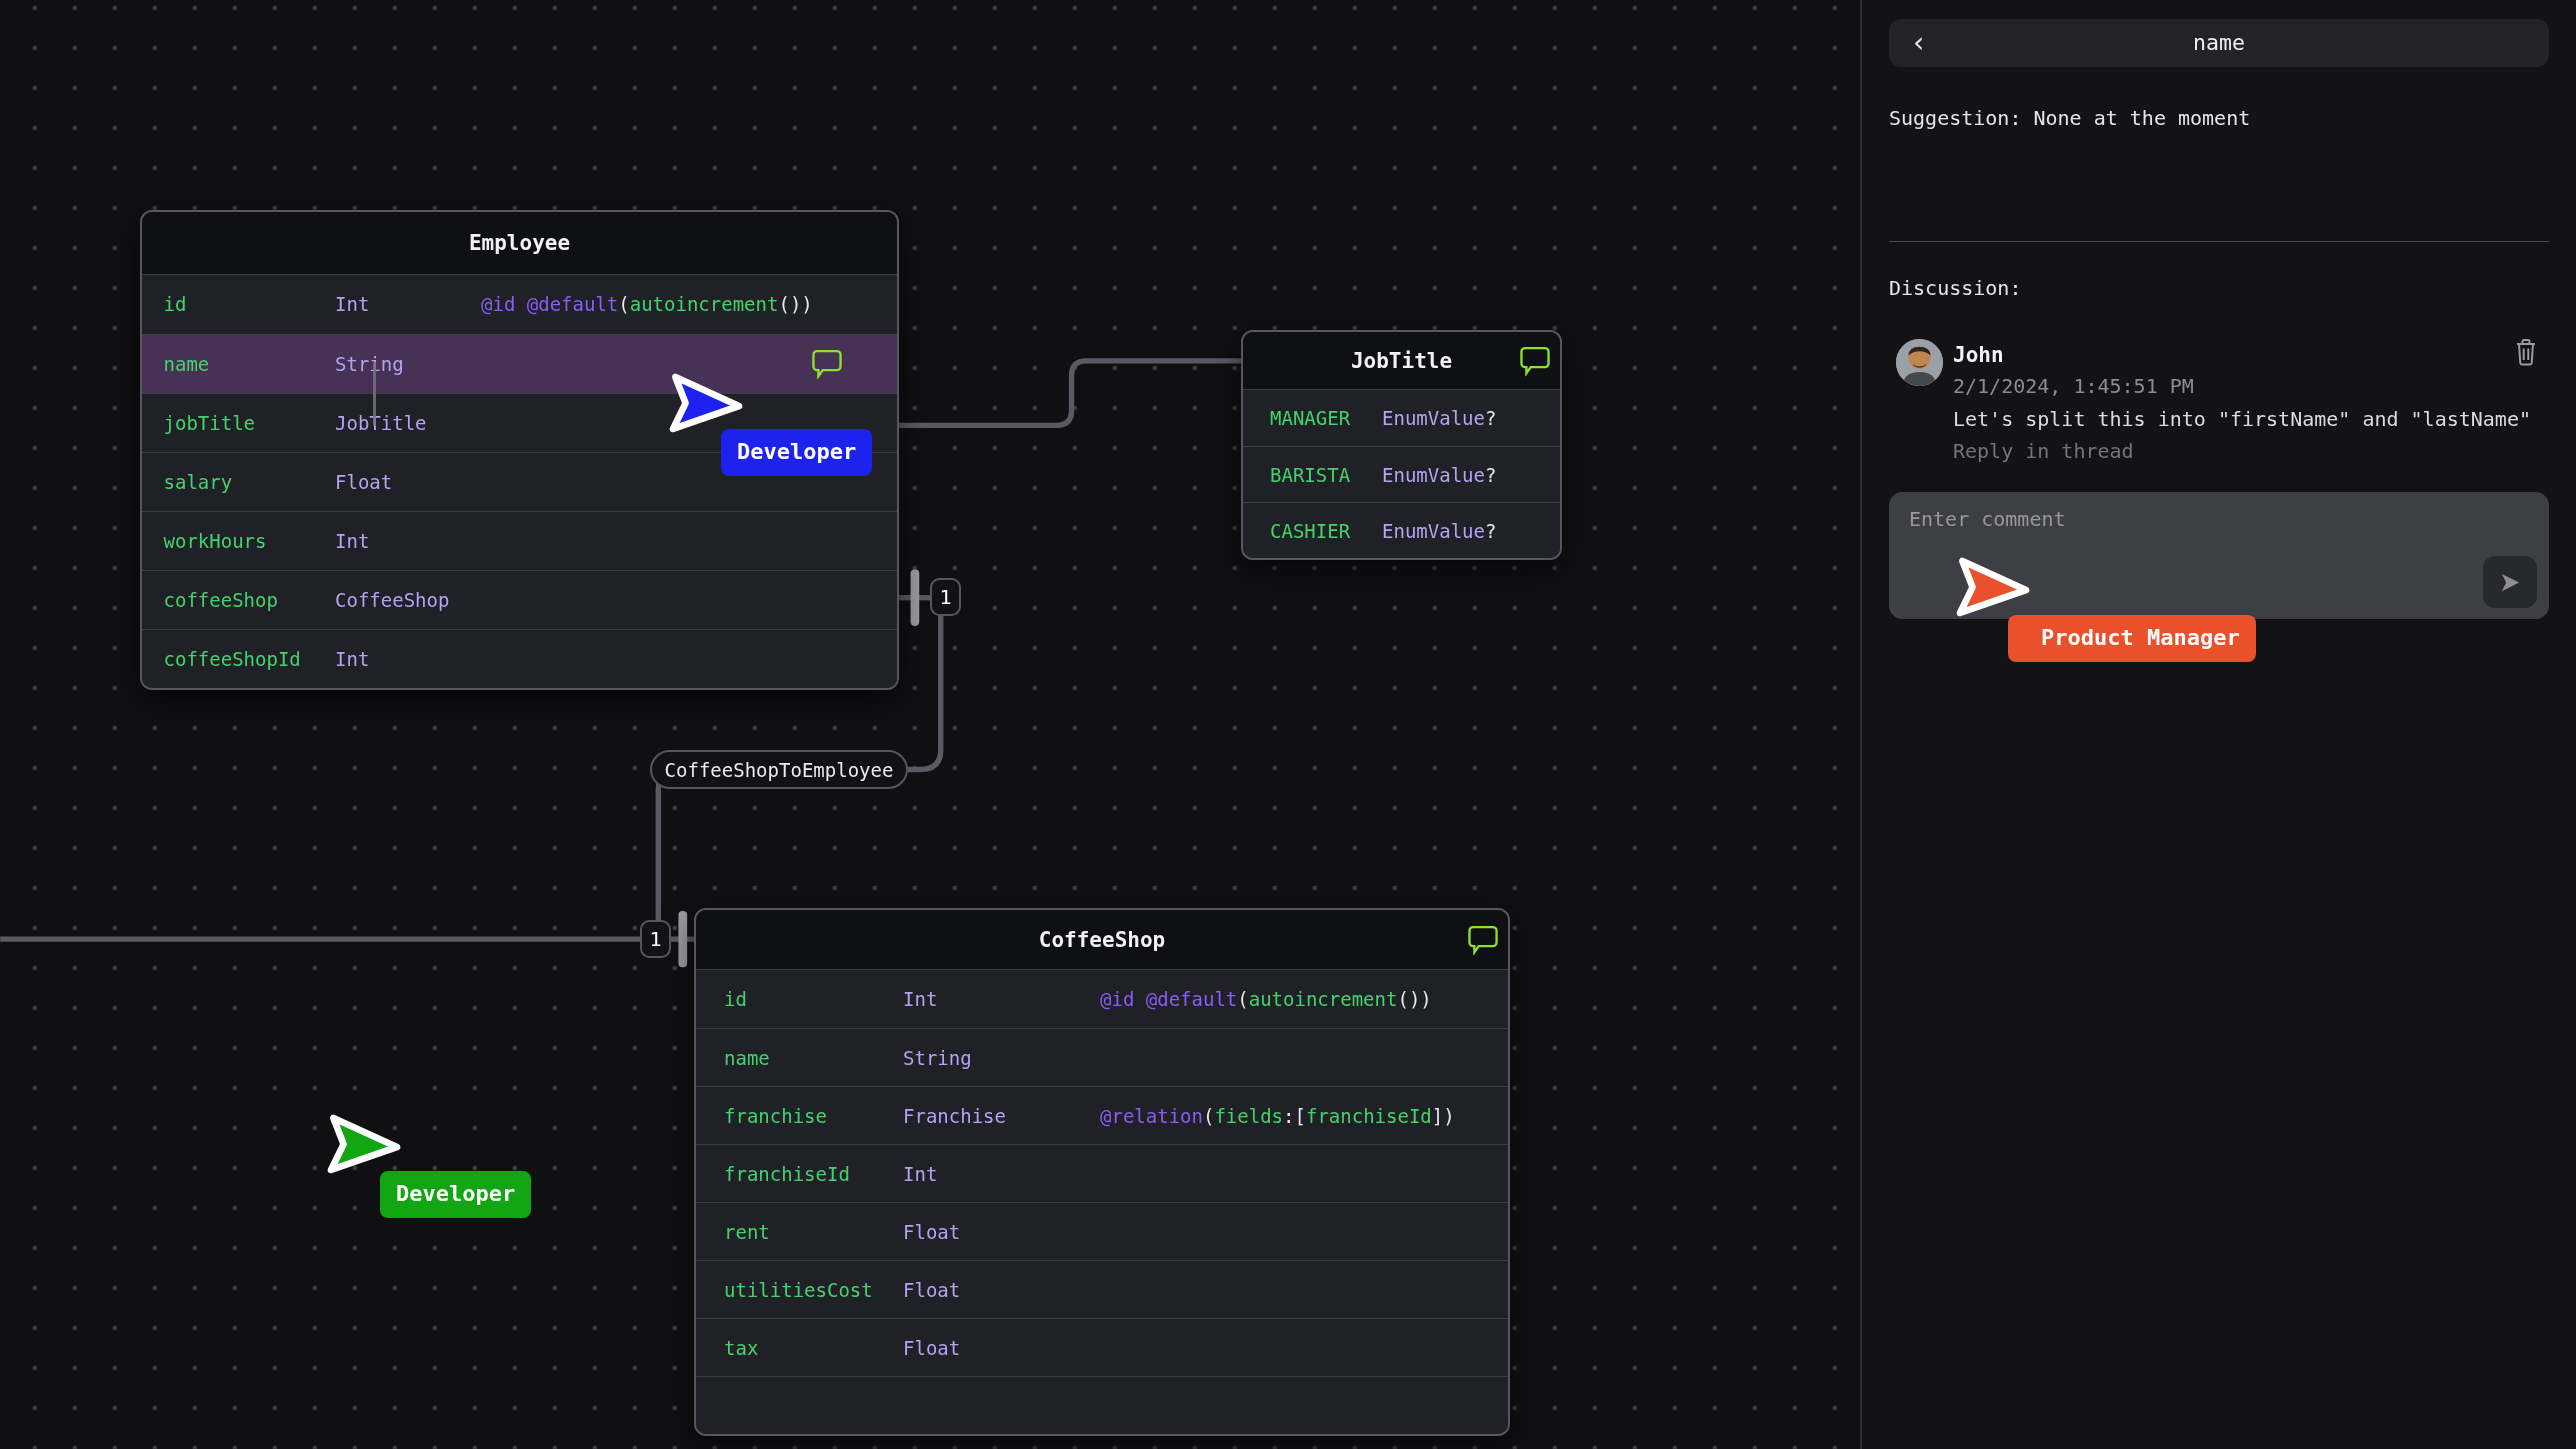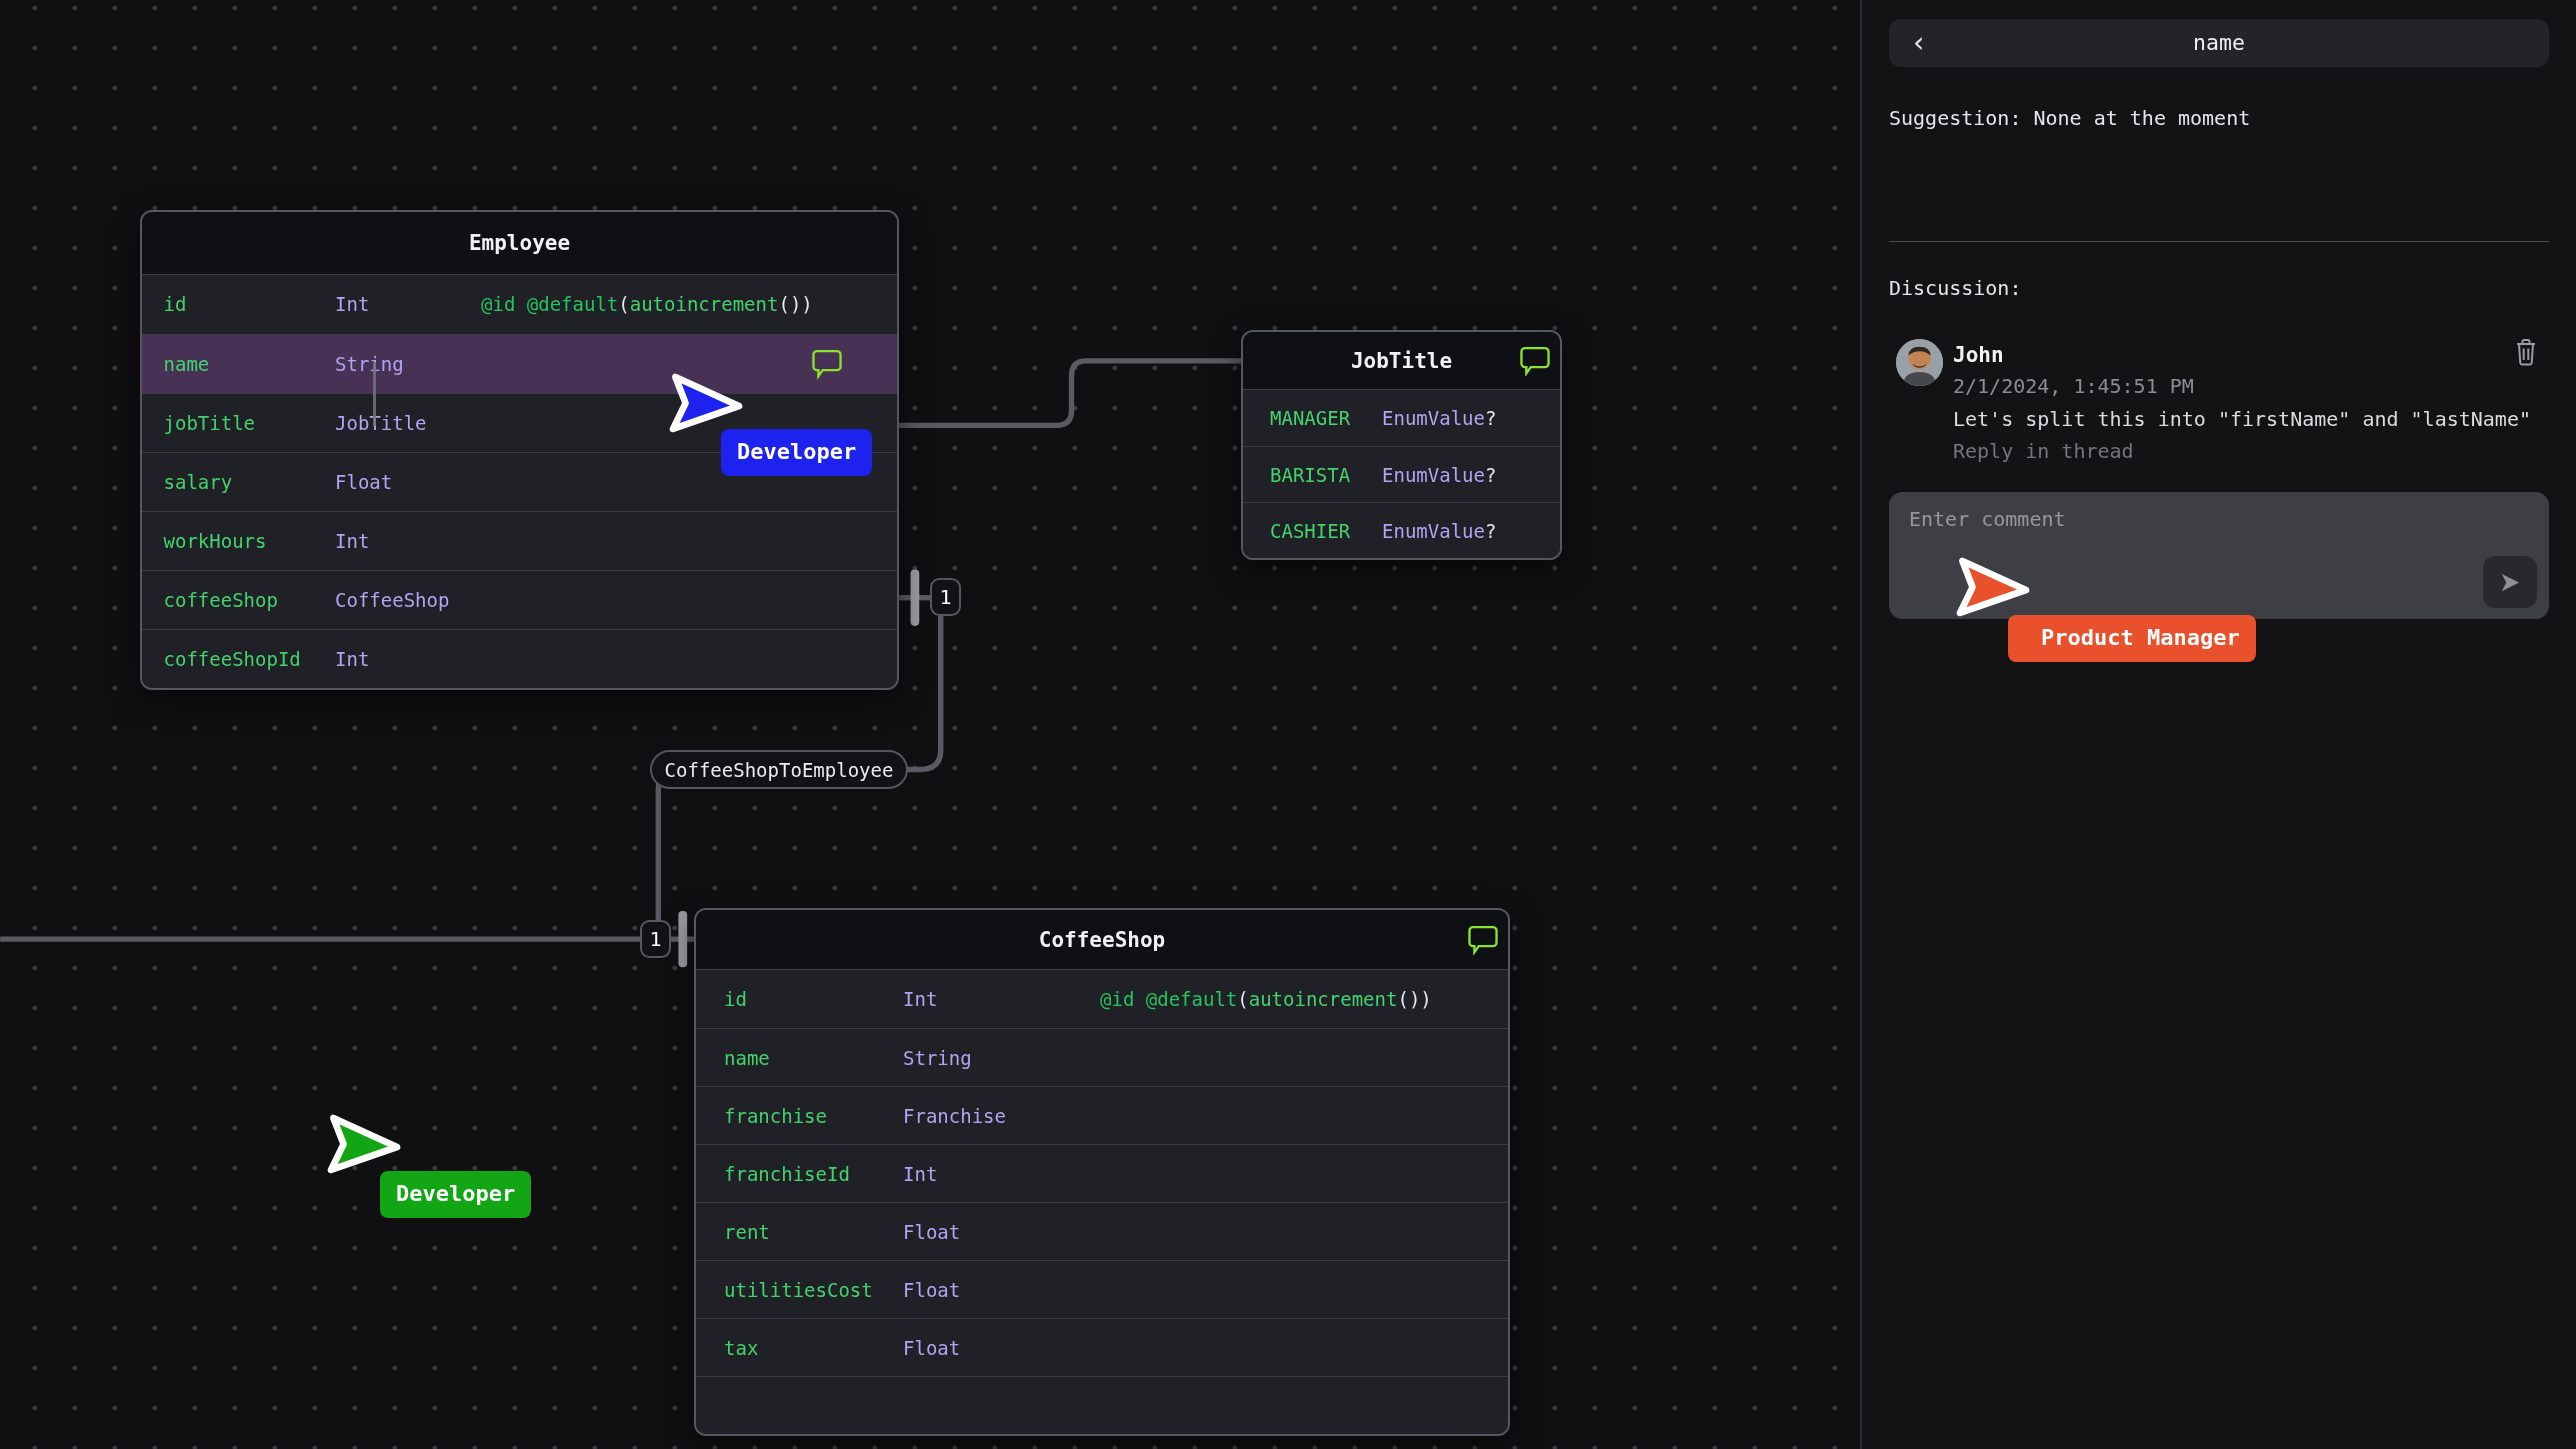--- a/index.html
+++ b/index.html
@@ -47,21 +47,21 @@
 
   .t-row { position:relative; height:var(--rowh); line-height:var(--rowh); background:#202126; }
   .t-row + .t-row { border-top:1.3px solid #3c3d43; }
   .t-row.highlight { background:#473255; }
   .cell { position:absolute; top:0; height:100%; white-space:pre; font-size:19px; }
   .cell-field { left:var(--padl); }
   .cell-type  { left:var(--colt); }
   .cell-attr  { left:var(--cola); }
   .k-field { color:#43d36d; }
   .k-type  { color:#b2a4f1; }
-  .k-attr  { color:#22c55e;text-align:center; }
+  .k-attr  { color:#8b5cf6;text-align:center; }
   .k-punc  { color:#e8e8ec; }
   .k-fn    { color:#43d36d; }
   .row-bubble { position:absolute; right:54px; top:50%; transform:translateY(-50%); width:32px; height:31px; }
 
   
   .num-badge {
     position:absolute; width:31px; height:38px; z-index:3;
     background:#121216; border:2.7px solid #55565e; border-radius:9.4px;
     color:#fff; font-size:20px;
     display:flex; align-items:center; justify-content:center;
@@ -226,20 +226,21 @@
         <span class="cell cell-type"><span class="k-type">Int</span></span>
         <span class="cell cell-attr"><span class="k-attr">@id @default</span><span class="k-punc">(</span><span class="k-fn">autoincrement</span><span class="k-punc">())</span></span>
       </div>
       <div class="t-row">
         <span class="cell cell-field"><span class="k-field">name</span></span>
         <span class="cell cell-type"><span class="k-type">String</span></span>
       </div>
       <div class="t-row">
         <span class="cell cell-field"><span class="k-field">franchise</span></span>
         <span class="cell cell-type"><span class="k-type">Franchise</span></span>
+        <span class="cell cell-attr"><span class="k-attr">@relation</span><span class="k-punc">(</span><span class="k-fn">fields</span><span class="k-punc">:[</span><span class="k-fn">franchiseId</span><span class="k-punc">])</span></span>
       </div>
       <div class="t-row">
         <span class="cell cell-field"><span class="k-field">franchiseId</span></span>
         <span class="cell cell-type"><span class="k-type">Int</span></span>
       </div>
       <div class="t-row">
         <span class="cell cell-field"><span class="k-field">rent</span></span>
         <span class="cell cell-type"><span class="k-type">Float</span></span>
       </div>
       <div class="t-row">

